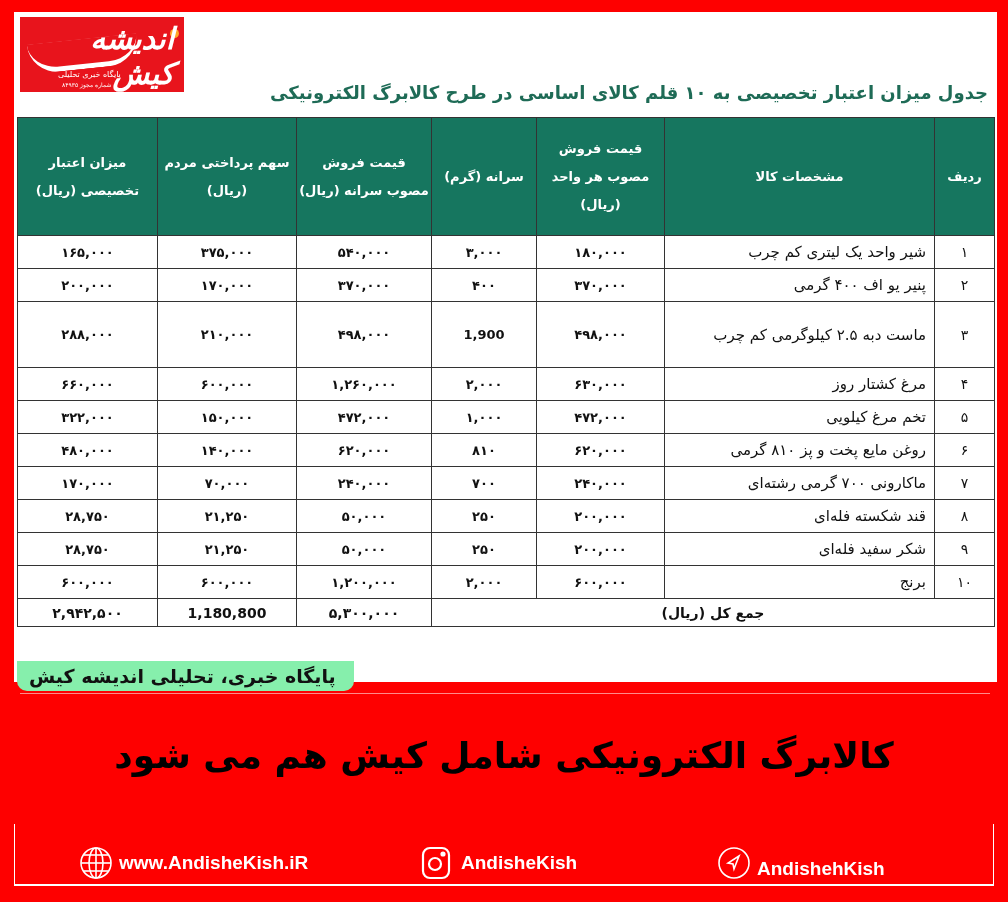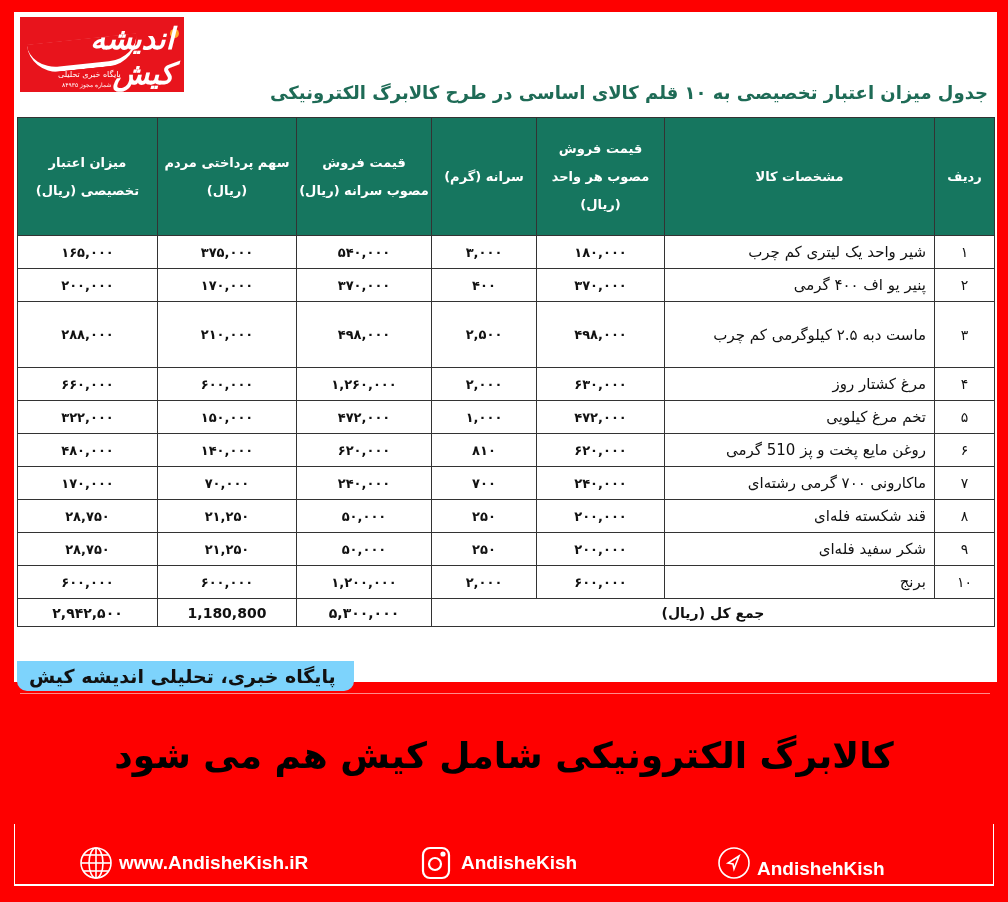--- a/index.html
+++ b/index.html
@@ -14,21 +14,21 @@
   .logo .lic { position: absolute; left: 42px; top: 64px; font-size: 6px; direction: rtl; }
   .title { position: absolute; right: 20px; top: 82px; font-size: 18px; font-weight: bold; color: #1e6b56; direction: rtl; white-space: nowrap; }
   table.grid { position: absolute; left: 17px; top: 117px; width: 977px; border-collapse: collapse; direction: rtl; table-layout: fixed; }
   table.grid th, table.grid td { border: 1.5px solid #333; text-align: center; vertical-align: middle; }
   table.grid th { background: #16765f; color: #fff; font-weight: bold; font-size: 13px; line-height: 28px; height: 118px; padding: 2px; }
   table.grid td { font-size: 13px; color: #111; height: 33px; font-weight: bold; }
   table.grid td.name { text-align: right; padding-right: 8px; font-weight: normal; font-size: 15px; line-height: 28px; }
   table.grid td.idx { font-weight: normal; font-size: 14px; }
   table.grid tr.tall td { height: 66px; }
   table.grid tr.total td { height: 28px; font-size: 14px; }
-  .tagline { position: absolute; left: 17px; top: 661px; padding: 0 18px 0 12px; height: 30px; background: #7dd3fc; border-radius: 0 0 10px 10px; font-size: 19px; font-weight: bold; color: #111; direction: rtl; line-height: 30px; }
+  .tagline { position: absolute; left: 17px; top: 661px; padding: 0 18px 0 12px; height: 30px; background: #86efac; border-radius: 0 0 10px 10px; font-size: 19px; font-weight: bold; color: #111; direction: rtl; line-height: 30px; }
   .redline { position: absolute; left: 20px; top: 693px; width: 970px; height: 1px; background: #ff8a8a; }
   .headline { position: absolute; left: 0; right: 0; top: 735px; text-align: center; color: #000000; font-size: 36px; font-weight: bold; direction: rtl; }
   .footer { position: absolute; left: 14px; top: 824px; width: 980px; height: 62px; border-left: 1.5px solid #fff; border-right: 1.5px solid #fff; border-bottom: 2px solid #fff; }
   .fitem { position: absolute; top: 22px; display: flex; align-items: center; color: #fff; font-weight: bold; font-size: 19px; font-family: "Liberation Sans", sans-serif; }
   .fitem svg { margin-right: 6px; }
 </style>
 </head>
 <body>
 
 <div class="frame"></div>
@@ -80,21 +80,21 @@
       <td>۳۷۰,۰۰۰</td>
       <td>۴۰۰</td>
       <td>۳۷۰,۰۰۰</td>
       <td>۱۷۰,۰۰۰</td>
       <td>۲۰۰,۰۰۰</td>
     </tr>
     <tr class="tall">
       <td class="idx">۳</td>
       <td class="name">ماست دبه ۲.۵ کیلوگرمی کم چرب</td>
       <td>۴۹۸,۰۰۰</td>
-      <td>۲,۵۰۰</td>
+      <td>1,900</td>
       <td>۴۹۸,۰۰۰</td>
       <td>۲۱۰,۰۰۰</td>
       <td>۲۸۸,۰۰۰</td>
     </tr>
     <tr>
       <td class="idx">۴</td>
       <td class="name">مرغ کشتار روز</td>
       <td>۶۳۰,۰۰۰</td>
       <td>۲,۰۰۰</td>
       <td>۱,۲۶۰,۰۰۰</td>
@@ -105,21 +105,21 @@
       <td class="idx">۵</td>
       <td class="name">تخم مرغ کیلویی</td>
       <td>۴۷۲,۰۰۰</td>
       <td>۱,۰۰۰</td>
       <td>۴۷۲,۰۰۰</td>
       <td>۱۵۰,۰۰۰</td>
       <td>۳۲۲,۰۰۰</td>
     </tr>
     <tr>
       <td class="idx">۶</td>
-      <td class="name">روغن مایع پخت و پز 510 گرمی</td>
+      <td class="name">روغن مایع پخت و پز ۸۱۰ گرمی</td>
       <td>۶۲۰,۰۰۰</td>
       <td>۸۱۰</td>
       <td>۶۲۰,۰۰۰</td>
       <td>۱۴۰,۰۰۰</td>
       <td>۴۸۰,۰۰۰</td>
     </tr>
     <tr>
       <td class="idx">۷</td>
       <td class="name">ماکارونی ۷۰۰ گرمی رشته‌ای</td>
       <td>۲۴۰,۰۰۰</td>

